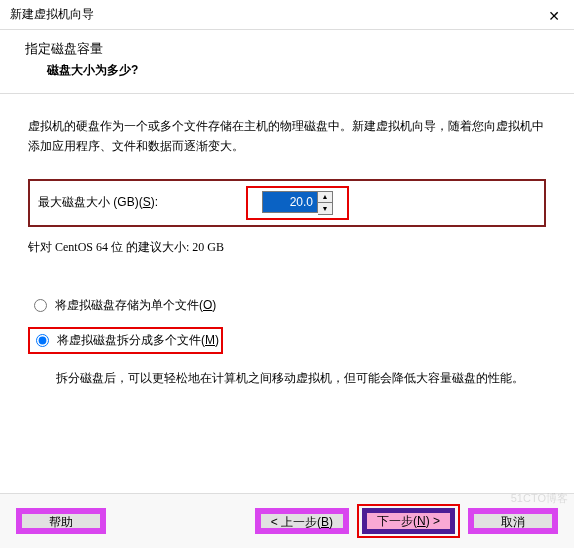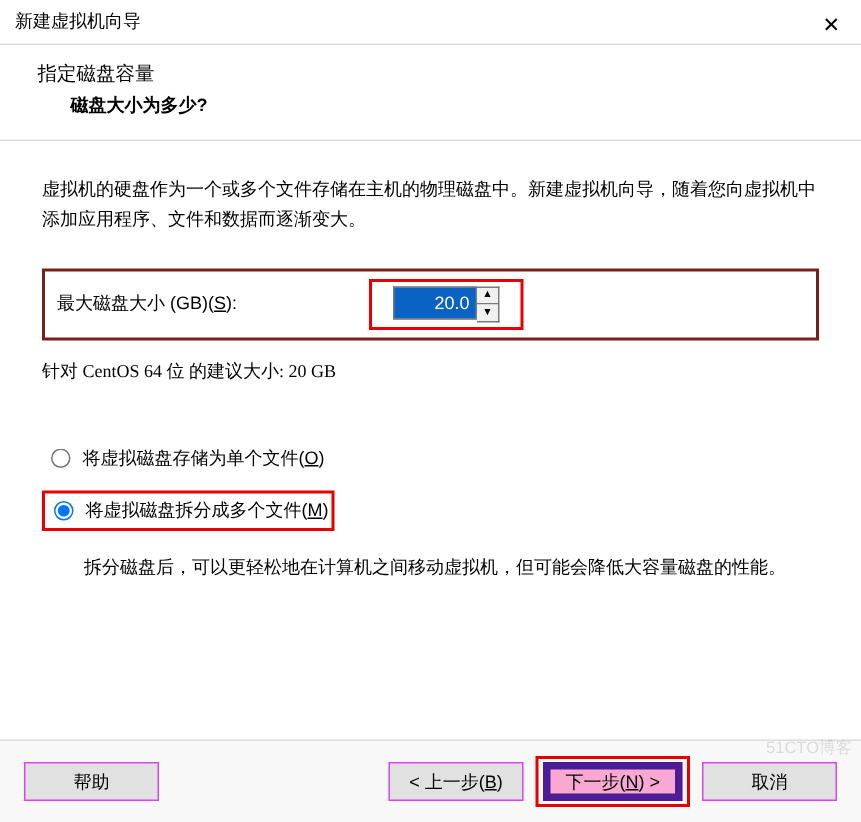--- a/index.html
+++ b/index.html
@@ -108,21 +108,21 @@
     padding: 10px 16px;
     display: flex;
     align-items: center;
     gap: 8px;
     background: #f8f8f8;
   }
   .footer .spacer { flex: 1; }
   .btn {
     min-width: 90px;
     height: 26px;
-    border: 1px solid #d946ef;
+    border: 6px solid #d946ef;
     background: #e1e1e1;
     font-size: 12px;
     font-family: inherit;
     cursor: pointer;
     padding: 0 10px;
   }
   .btn-wrap { display: inline-block; }
   .btn-wrap.highlighted {
     border: 2px solid #e60000;
     padding: 2px 3px;

